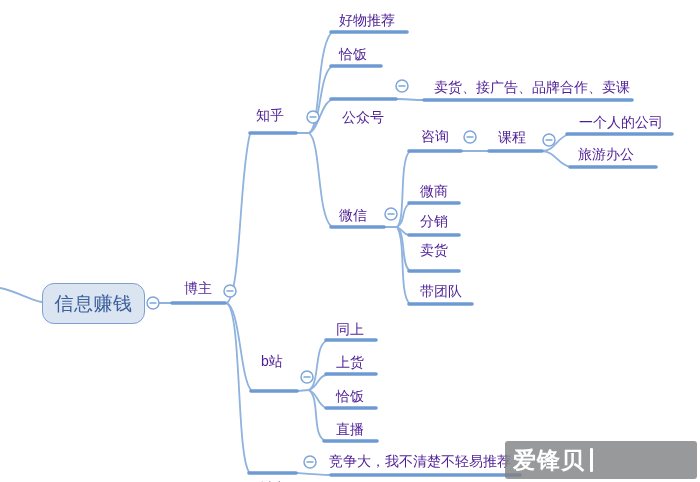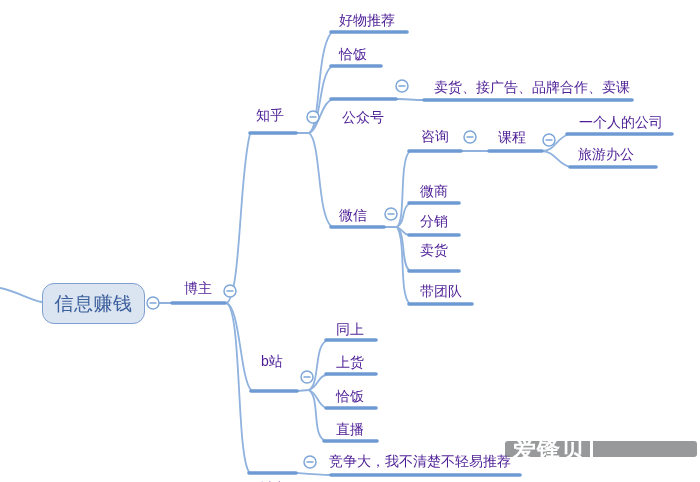--- a/index.html
+++ b/index.html
@@ -11,21 +11,21 @@
   .node-label{
     position:absolute;font-size:14px;color:#4c1d95;white-space:nowrap;line-height:17px;
   }
   .root-node{
     position:absolute;left:42px;top:283px;width:103px;height:41px;
     background:#dbe4f1;border:1.5px solid #7f9fd0;border-radius:12px;
     display:flex;align-items:center;justify-content:center;box-sizing:border-box;
     font-size:19px;font-weight:500;color:#3b5f9c;letter-spacing:0.5px;
   }
   .watermark{
-    position:absolute;left:505px;top:441px;width:192px;height:16px;
+    position:absolute;left:505px;top:441px;width:192px;height:38px;
     background:rgba(128,130,132,0.82);border-radius:3px;
     display:flex;align-items:center;padding:0 8px;box-sizing:border-box;z-index:5;
   }
   .wm-brand{color:#fff;font-weight:bold;font-size:23px;letter-spacing:1px;white-space:nowrap;}
   .wm-divider{width:3px;height:24px;background:#fff;margin:0 7px 0 5px;border-radius:1px;}
   .wm-col{display:flex;flex-direction:column;justify-content:center;line-height:1;}
   .wm-tagline{color:#ffffff;font-size:12px;letter-spacing:1.5px;white-space:nowrap;}
   .wm-site{color:#f3d821;font-size:13px;margin-top:2px;white-space:nowrap;letter-spacing:0.5px;}
 </style>
 </head>

